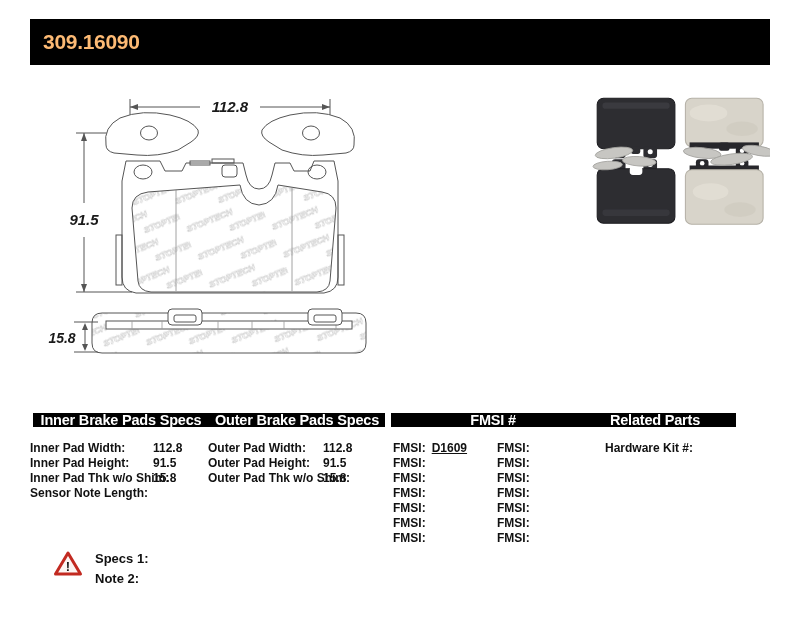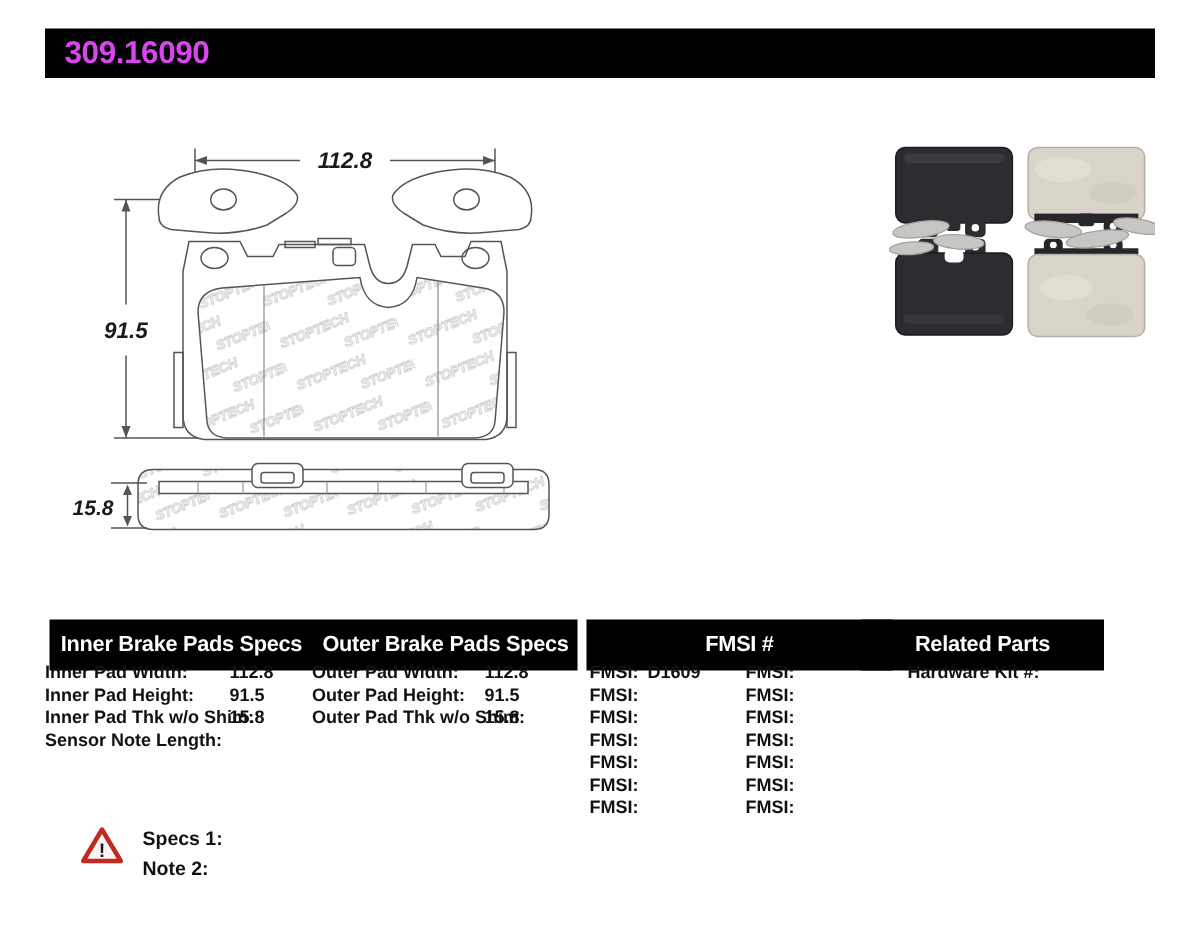--- a/index.html
+++ b/index.html
@@ -1,55 +1,55 @@
 <!DOCTYPE html>
 <html><head>
 <meta charset="utf-8">
 <style>
   html,body{margin:0;padding:0;background:#fff;}
   body{font-family:"Liberation Sans", sans-serif;}
   .page{position:relative;width:800px;height:619px;background:#ffffff;overflow:hidden;}
 
   
-  .hdr{position:absolute;left:30px;top:19px;width:740px;height:33px;background:#000;
-       color:#d946ef;display:flex;justify-content:space-between;align-items:center;
+  .hdr{position:absolute;left:30px;top:19px;width:740px;height:46px;background:#000;
+       color:#fdba74;display:flex;justify-content:space-between;align-items:center;
        padding:0 13px;box-sizing:border-box;font-weight:bold;font-size:21px;letter-spacing:-0.3px;}
 
   
   .drawing{position:absolute;left:40px;top:85px;width:345px;height:285px;}
   .photo{position:absolute;left:585px;top:82px;width:185px;height:165px;}
 
   svg text.dimtext{font-family:"Liberation Sans",sans-serif;font-style:italic;font-weight:bold;
        font-size:15px;fill:#1a1a1a;}
   svg text.dimtext-sm{font-family:"Liberation Sans",sans-serif;font-style:italic;font-weight:bold;
        font-size:14px;fill:#1a1a1a;}
   svg text.wmtext{font-family:"Liberation Sans",sans-serif;font-style:italic;font-weight:bold;
        font-size:9px;fill:#ffffff;stroke:#c4c4c4;stroke-width:0.55px;}
 
   
-  .thdr{position:absolute;top:413px;height:34px;background:#000;color:#fff;display:flex;
+  .thdr{position:absolute;top:413px;height:14px;background:#000;color:#fff;display:flex;
         align-items:center;font-weight:bold;font-size:14.5px;letter-spacing:-0.2px;}
   .thdr-specs{left:33px;width:352px;}
   .thdr-specs span{flex:1;text-align:center;}
   .thdr-fmsi{left:391px;width:204px;justify-content:center;}
   .thdr-related{left:574px;width:162px;justify-content:center;}
 
   
   .speccol{position:absolute;top:441px;font-size:12px;font-weight:bold;color:#111;}
   .srow{display:flex;height:15px;line-height:15px;white-space:nowrap;}
   .slbl{text-align:left;}
   .col-inner{left:30px;}
   .col-inner .slbl{width:118px;}
   .col-outer{left:208px;}
   .col-outer .slbl{width:110px;}
   .sval{margin-left:5px;}
   .col-fmsi1{left:393px;}
   .col-fmsi2{left:497px;}
   .col-related{left:605px;}
-  .col-fmsi1 .sval,.col-fmsi2 .sval,.col-related .sval{margin-left:6px;}
+  .col-fmsi1 .sval,.col-fmsi2 .sval,.col-related .sval{margin-left:6px;text-decoration:underline;}
 
   
   .warn{position:absolute;left:53px;top:550px;width:30px;height:27px;}
   .notes{position:absolute;left:95px;top:549px;font-weight:bold;font-size:13px;
          line-height:19.5px;color:#111;}
 </style>
 </head>
 <body>
 
 <div class="page">

